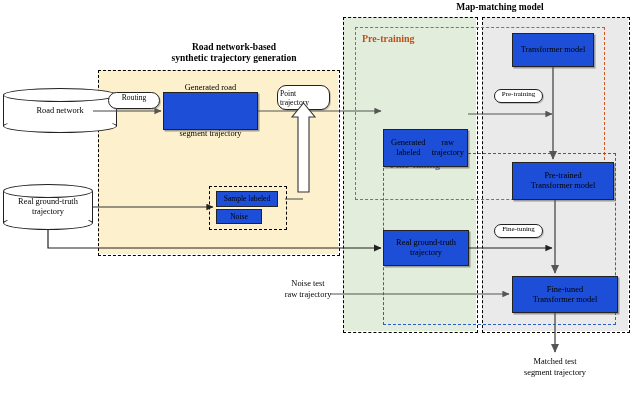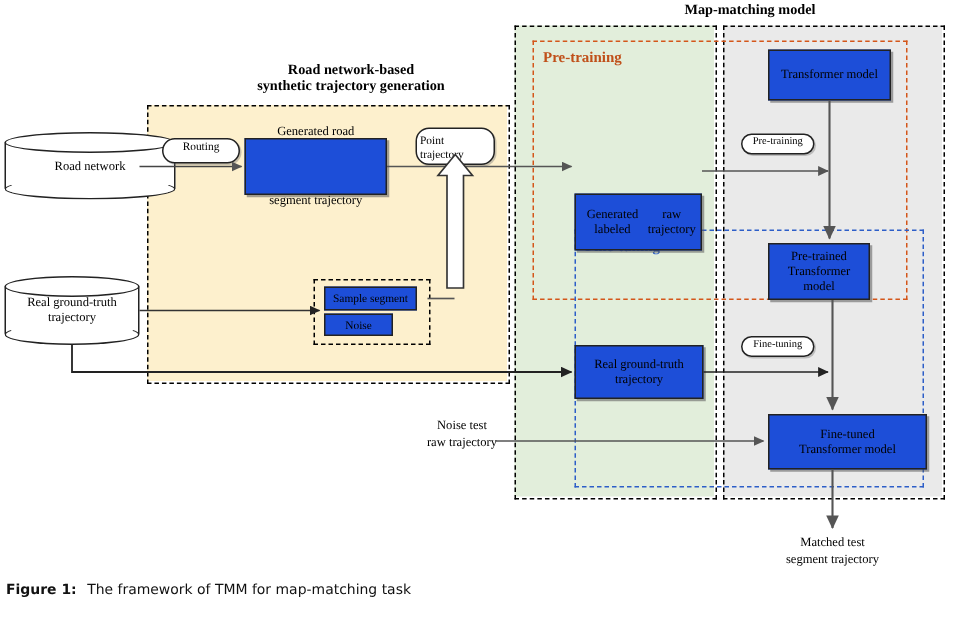--- a/index.html
+++ b/index.html
@@ -225,42 +225,42 @@
   </div>
 
   <div class="dash dash-black" style="left:209px; top:186px; width:76px; height:42px;"></div>
 
   <div class="pbox" style="left:163px; top:92px; width:95px; height:38px; flex-direction:column;gap:36px;">
     <span>Generated road</span>
     <span>segment trajectory</span>
   </div>
 
   <div class="pbox thin" style="left:216px; top:191px; width:62px; height:16px; font-size:7.6px;">
-    <span>Sample segment</span>
+    <span>Sample labeled</span>
   </div>
 
   <div class="pbox thin" style="left:216px; top:209px; width:46px; height:15px; font-size:7.6px;">
     <span>Noise</span>
   </div>
 
   <div class="pbox" style="left:383px; top:95px; width:85px; height:38px; flex-direction:row;margin-top:34px;">
     <span>Generated labeled</span>
     <span>raw trajectory</span>
   </div>
 
   <div class="pbox" style="left:383px; top:230px; width:86px; height:36px; flex-direction:column;">
     <span>Real ground-truth</span>
     <span>trajectory</span>
   </div>
 
   <div class="pbox" style="left:512px; top:33px; width:82px; height:34px;">
     <span>Transformer model</span>
   </div>
 
-  <div class="pbox" style="left:512px; top:162px; width:68px; height:38px; flex-direction:column;">
+  <div class="pbox" style="left:512px; top:162px; width:102px; height:38px; flex-direction:column;">
     <span>Pre-trained</span>
     <span>Transformer model</span>
   </div>
 
   <div class="pbox" style="left:512px; top:276px; width:106px; height:37px; flex-direction:column;">
     <span>Fine-tuned</span>
     <span>Transformer model</span>
   </div>
 
   <div class="ftext" style="left:258px; top:279px; width:100px;">
@@ -301,18 +301,14 @@
 
     <path d="M469,248 L552,248" stroke="#222" stroke-width="1.1" fill="none" marker-end="url(#ah)"></path>
 
     <path d="M555,200 L555,273" stroke="#555" stroke-width="1.4" fill="none" marker-end="url(#ahg)"></path>
 
     <path d="M330,294 L509,294" stroke="#555" stroke-width="1.1" fill="none" marker-end="url(#ahg)"></path>
 
     <path d="M555,313 L555,352" stroke="#555" stroke-width="1.4" fill="none" marker-end="url(#ahg)"></path>
   </svg>
 
-  <div class="caption">
-    <b>Figure 1:</b>
-    <span style="margin-left:4px;">The framework of TMM for map-matching task</span>
-  </div>
 
 </div>
 
 </body></html>

